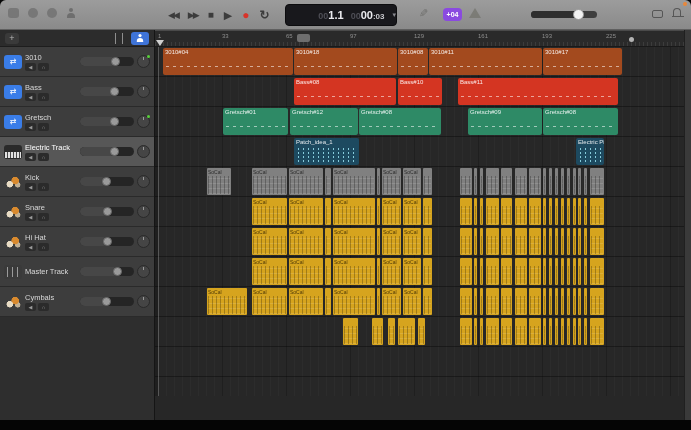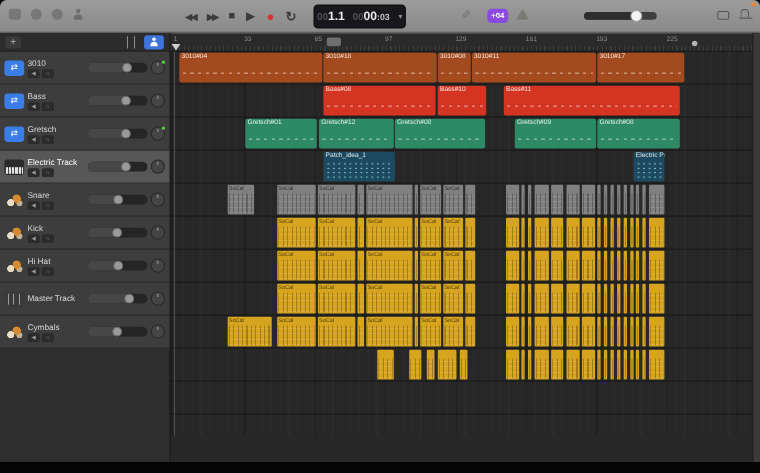--- a/index.html
+++ b/index.html
@@ -19,23 +19,23 @@
   .person-icon::before { content:''; position:absolute; left:3px; top:0; width:4px; height:4px;
      border-radius:50%; background:#6e6e6e; }
   .person-icon::after { content:''; position:absolute; left:1px; top:5px; width:8px; height:5px;
      border-radius:4px 4px 0 0; background:#6e6e6e; }
   .transport { left:168px; top:5px; display:flex; gap:10px; align-items:center; height:20px; }
   .tbtn { color:#3c3c3c; font-size:9px; line-height:20px; cursor:pointer; letter-spacing:-2px; }
   .tbtn[data-name="play-button"] { font-size:11px; letter-spacing:0; }
   .tbtn[data-name="stop-button"] { font-size:10px; letter-spacing:0; }
   .tbtn[data-name="record-button"] { font-size:12px; letter-spacing:0; }
   .tbtn[data-name="cycle-button"] { font-size:12px; letter-spacing:0; font-weight:bold; }
-  .lcd { left:285px; top:4px; width:84px; height:22px; background:#18181c;
+  .lcd { left:285px; top:4px; width:112px; height:22px; background:#18181c;
     border:1px solid #0c0c0e; border-radius:4px; display:flex; align-items:center;
-    justify-content:center; gap:7px; }
+    justify-content:flex-end; gap:7px; }
   .lcd .dim { color:#4e4e56; font-size:9px; font-weight:bold; }
   .lcd .big { color:#ececf0; font-size:11px; font-weight:bold; letter-spacing:0; }
   .lcd .sub { color:#c8c8cc; font-size:8px; font-weight:bold; }
   .lcd .chev { color:#8a8a90; font-size:7px; margin-left:1px; }
   .lcd .grp { display:flex; align-items:baseline; }
   .pencil-icon { left:419px; top:7px; color:#70706e; font-size:11px; transform:scaleX(-1); }
   .badge { left:443px; top:8px; width:19px; height:13px; background:#8a4ae0; border-radius:4px;
     color:#fff; font-size:7px; font-weight:bold; text-align:center; line-height:13px; }
   .warn-icon { left:469px; top:8px; width:0; height:0; border-left:6px solid transparent;
     border-right:6px solid transparent; border-bottom:10px solid #75756f; opacity:.8; }
@@ -258,47 +258,47 @@
                 <span class="ms-btn" data-name="mute-button">◀</span>
                 <span class="ms-btn" data-name="solo-button">∩</span>
               </div>
             </div>
             <div class="vslider" data-name="track-volume-slider">
               <div class="vfill" data-name="track-volume-fill" style="width: 64%;"></div>
               <div class="vknob" data-name="track-volume-knob" style="left: calc(64% - 5px);"></div>
             </div>
             <div class="pan" data-name="pan-knob"></div>
           </div>
+          <div class="track-row" data-name="track-row-kick">
+            <span class="ticon icon-drum" data-name="drum-icon"></span>
+            <div class="tinfo" data-name="track-info">
+              <div class="tname" data-name="track-name">Kick</div>
+              <div class="ms" data-name="mute-solo-group">
+                <span class="ms-btn" data-name="mute-button">◀</span>
+                <span class="ms-btn" data-name="solo-button">∩</span>
+              </div>
+            </div>
+            <div class="vslider" data-name="track-volume-slider">
+              <div class="vfill" data-name="track-volume-fill" style="width: 50%;"></div>
+              <div class="vknob" data-name="track-volume-knob" style="left: calc(50% - 5px);"></div>
+            </div>
+            <div class="pan" data-name="pan-knob"></div>
+          </div>
           <div class="track-row" data-name="track-row-snare">
             <span class="ticon icon-drum" data-name="drum-icon"></span>
             <div class="tinfo" data-name="track-info">
               <div class="tname" data-name="track-name">Snare</div>
               <div class="ms" data-name="mute-solo-group">
                 <span class="ms-btn" data-name="mute-button">◀</span>
                 <span class="ms-btn" data-name="solo-button">∩</span>
               </div>
             </div>
             <div class="vslider" data-name="track-volume-slider">
               <div class="vfill" data-name="track-volume-fill" style="width: 52%;"></div>
               <div class="vknob" data-name="track-volume-knob" style="left: calc(52% - 5px);"></div>
-            </div>
-            <div class="pan" data-name="pan-knob"></div>
-          </div>
-          <div class="track-row" data-name="track-row-kick">
-            <span class="ticon icon-drum" data-name="drum-icon"></span>
-            <div class="tinfo" data-name="track-info">
-              <div class="tname" data-name="track-name">Kick</div>
-              <div class="ms" data-name="mute-solo-group">
-                <span class="ms-btn" data-name="mute-button">◀</span>
-                <span class="ms-btn" data-name="solo-button">∩</span>
-              </div>
-            </div>
-            <div class="vslider" data-name="track-volume-slider">
-              <div class="vfill" data-name="track-volume-fill" style="width: 50%;"></div>
-              <div class="vknob" data-name="track-volume-knob" style="left: calc(50% - 5px);"></div>
             </div>
             <div class="pan" data-name="pan-knob"></div>
           </div>
           <div class="track-row" data-name="track-row-hi-hat">
             <span class="ticon icon-drum" data-name="drum-icon"></span>
             <div class="tinfo" data-name="track-info">
               <div class="tname" data-name="track-name">Hi Hat</div>
               <div class="ms" data-name="mute-solo-group">
                 <span class="ms-btn" data-name="mute-button">◀</span>
                 <span class="ms-btn" data-name="solo-button">∩</span>

